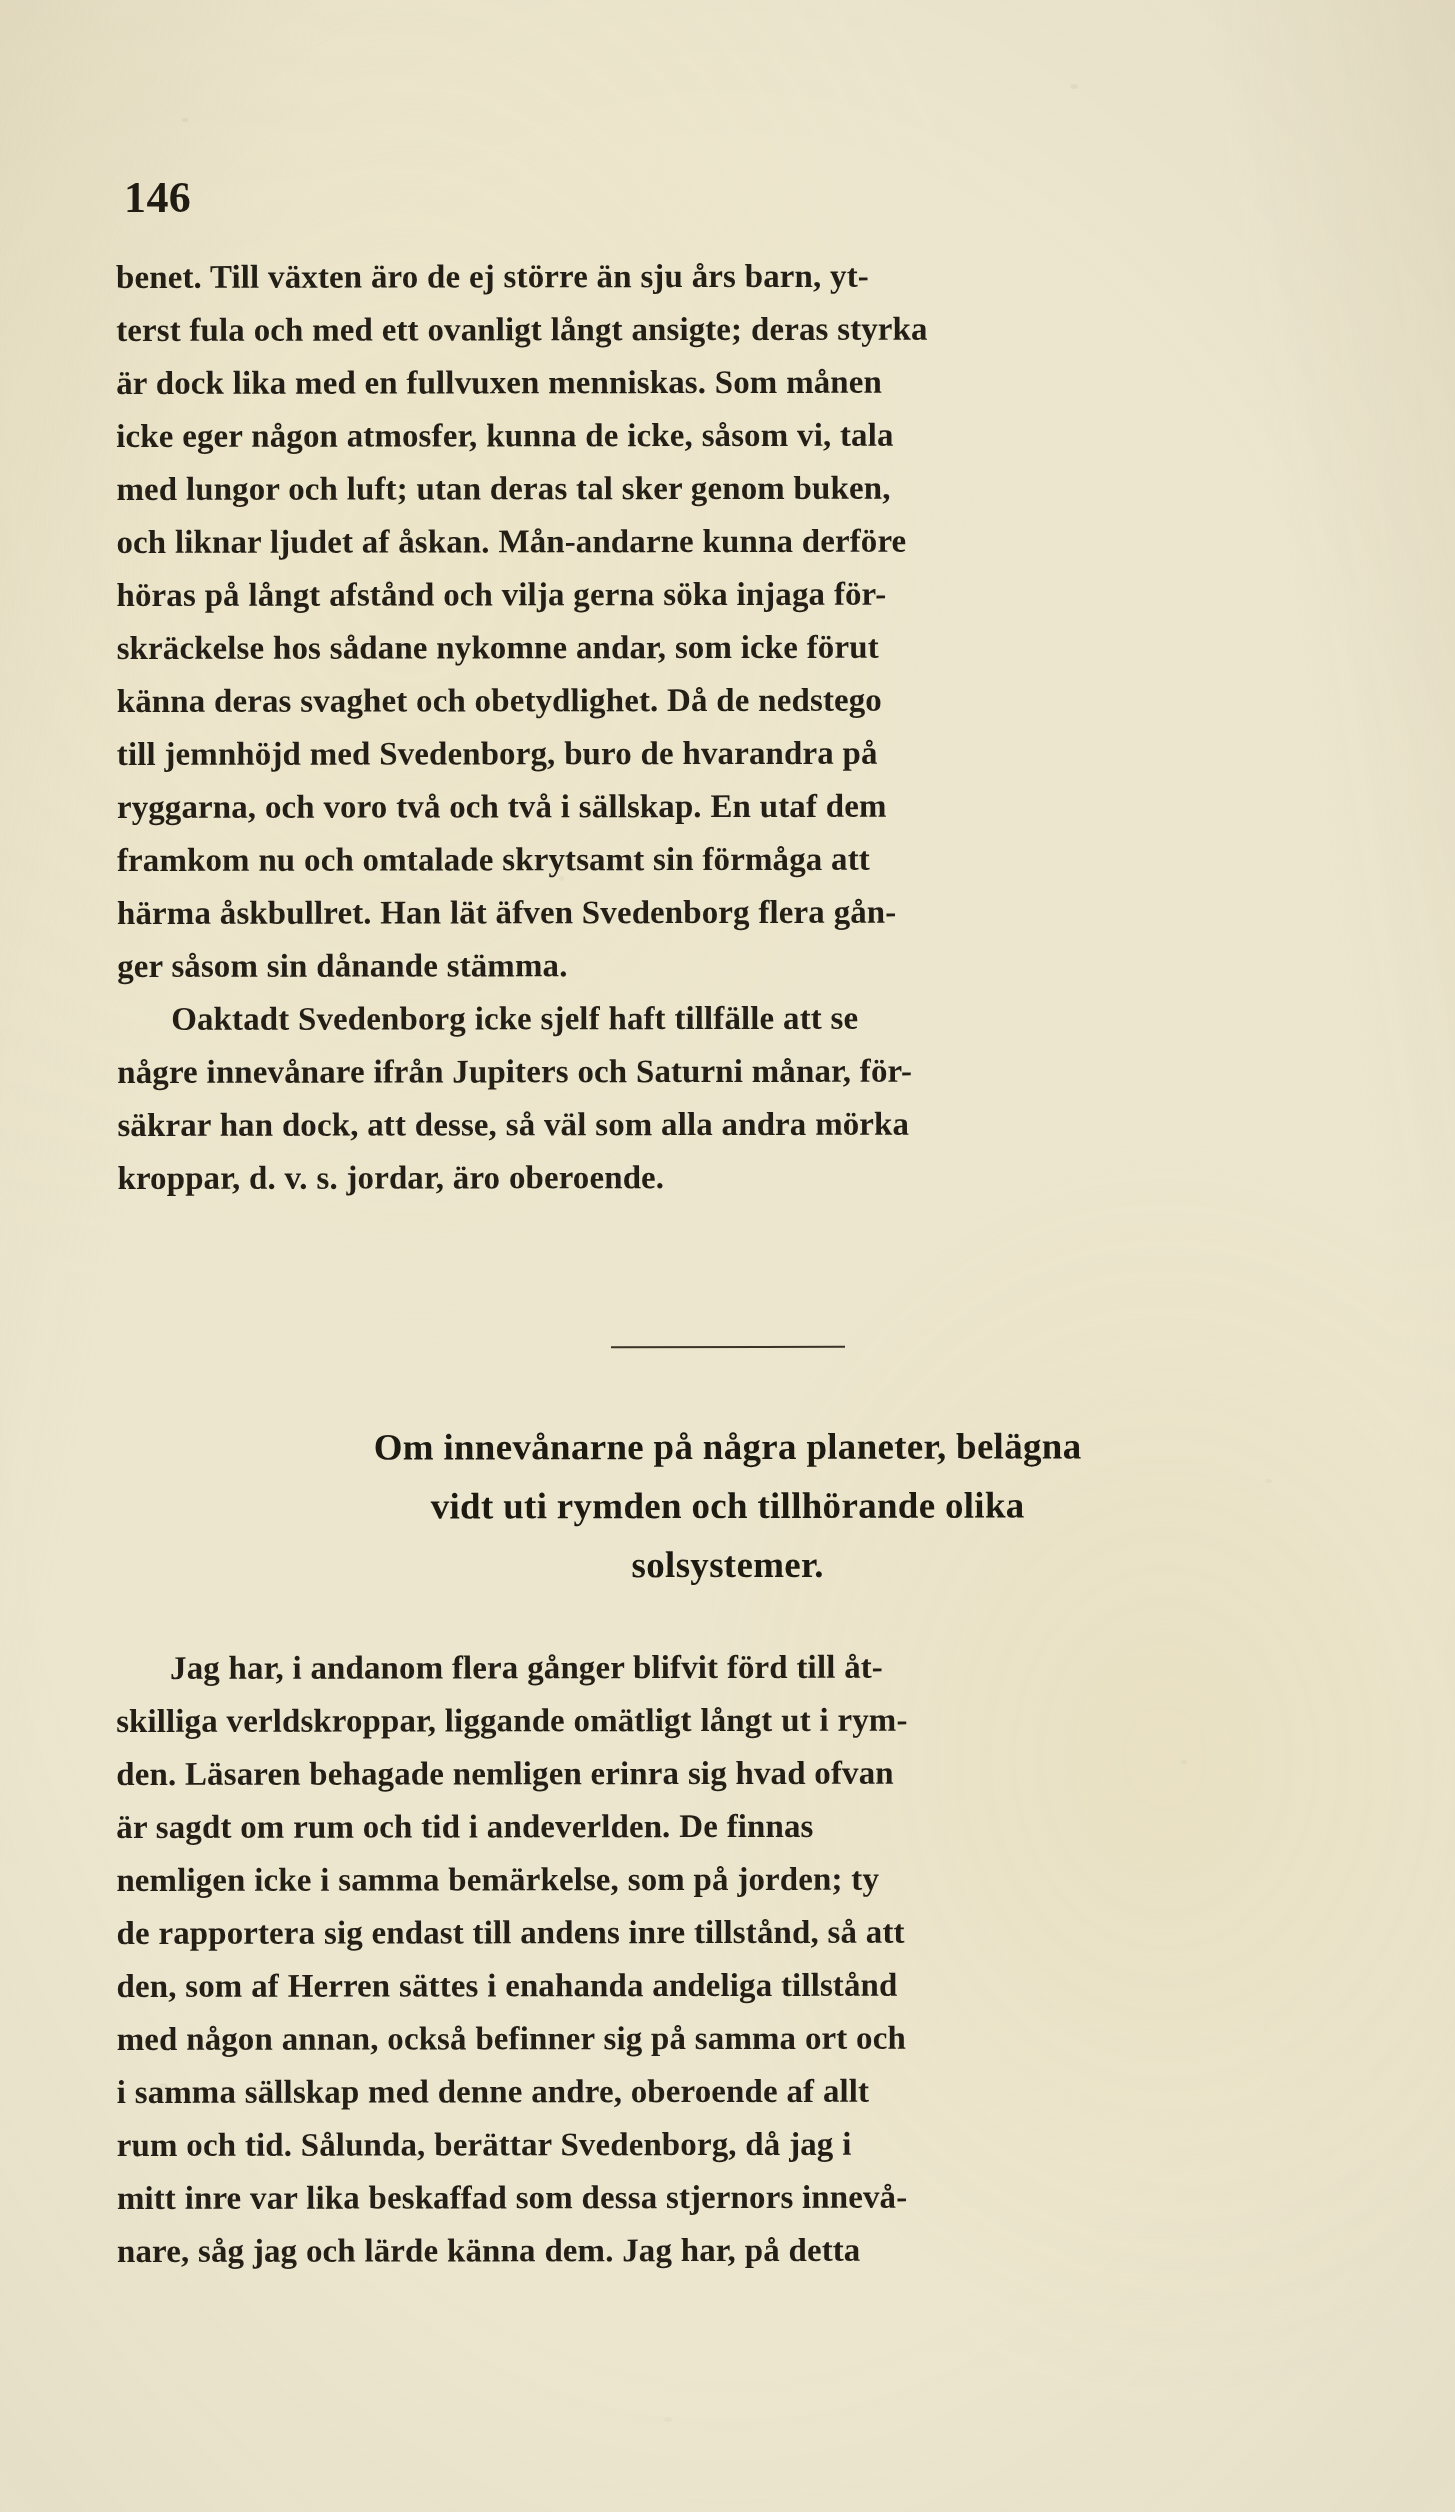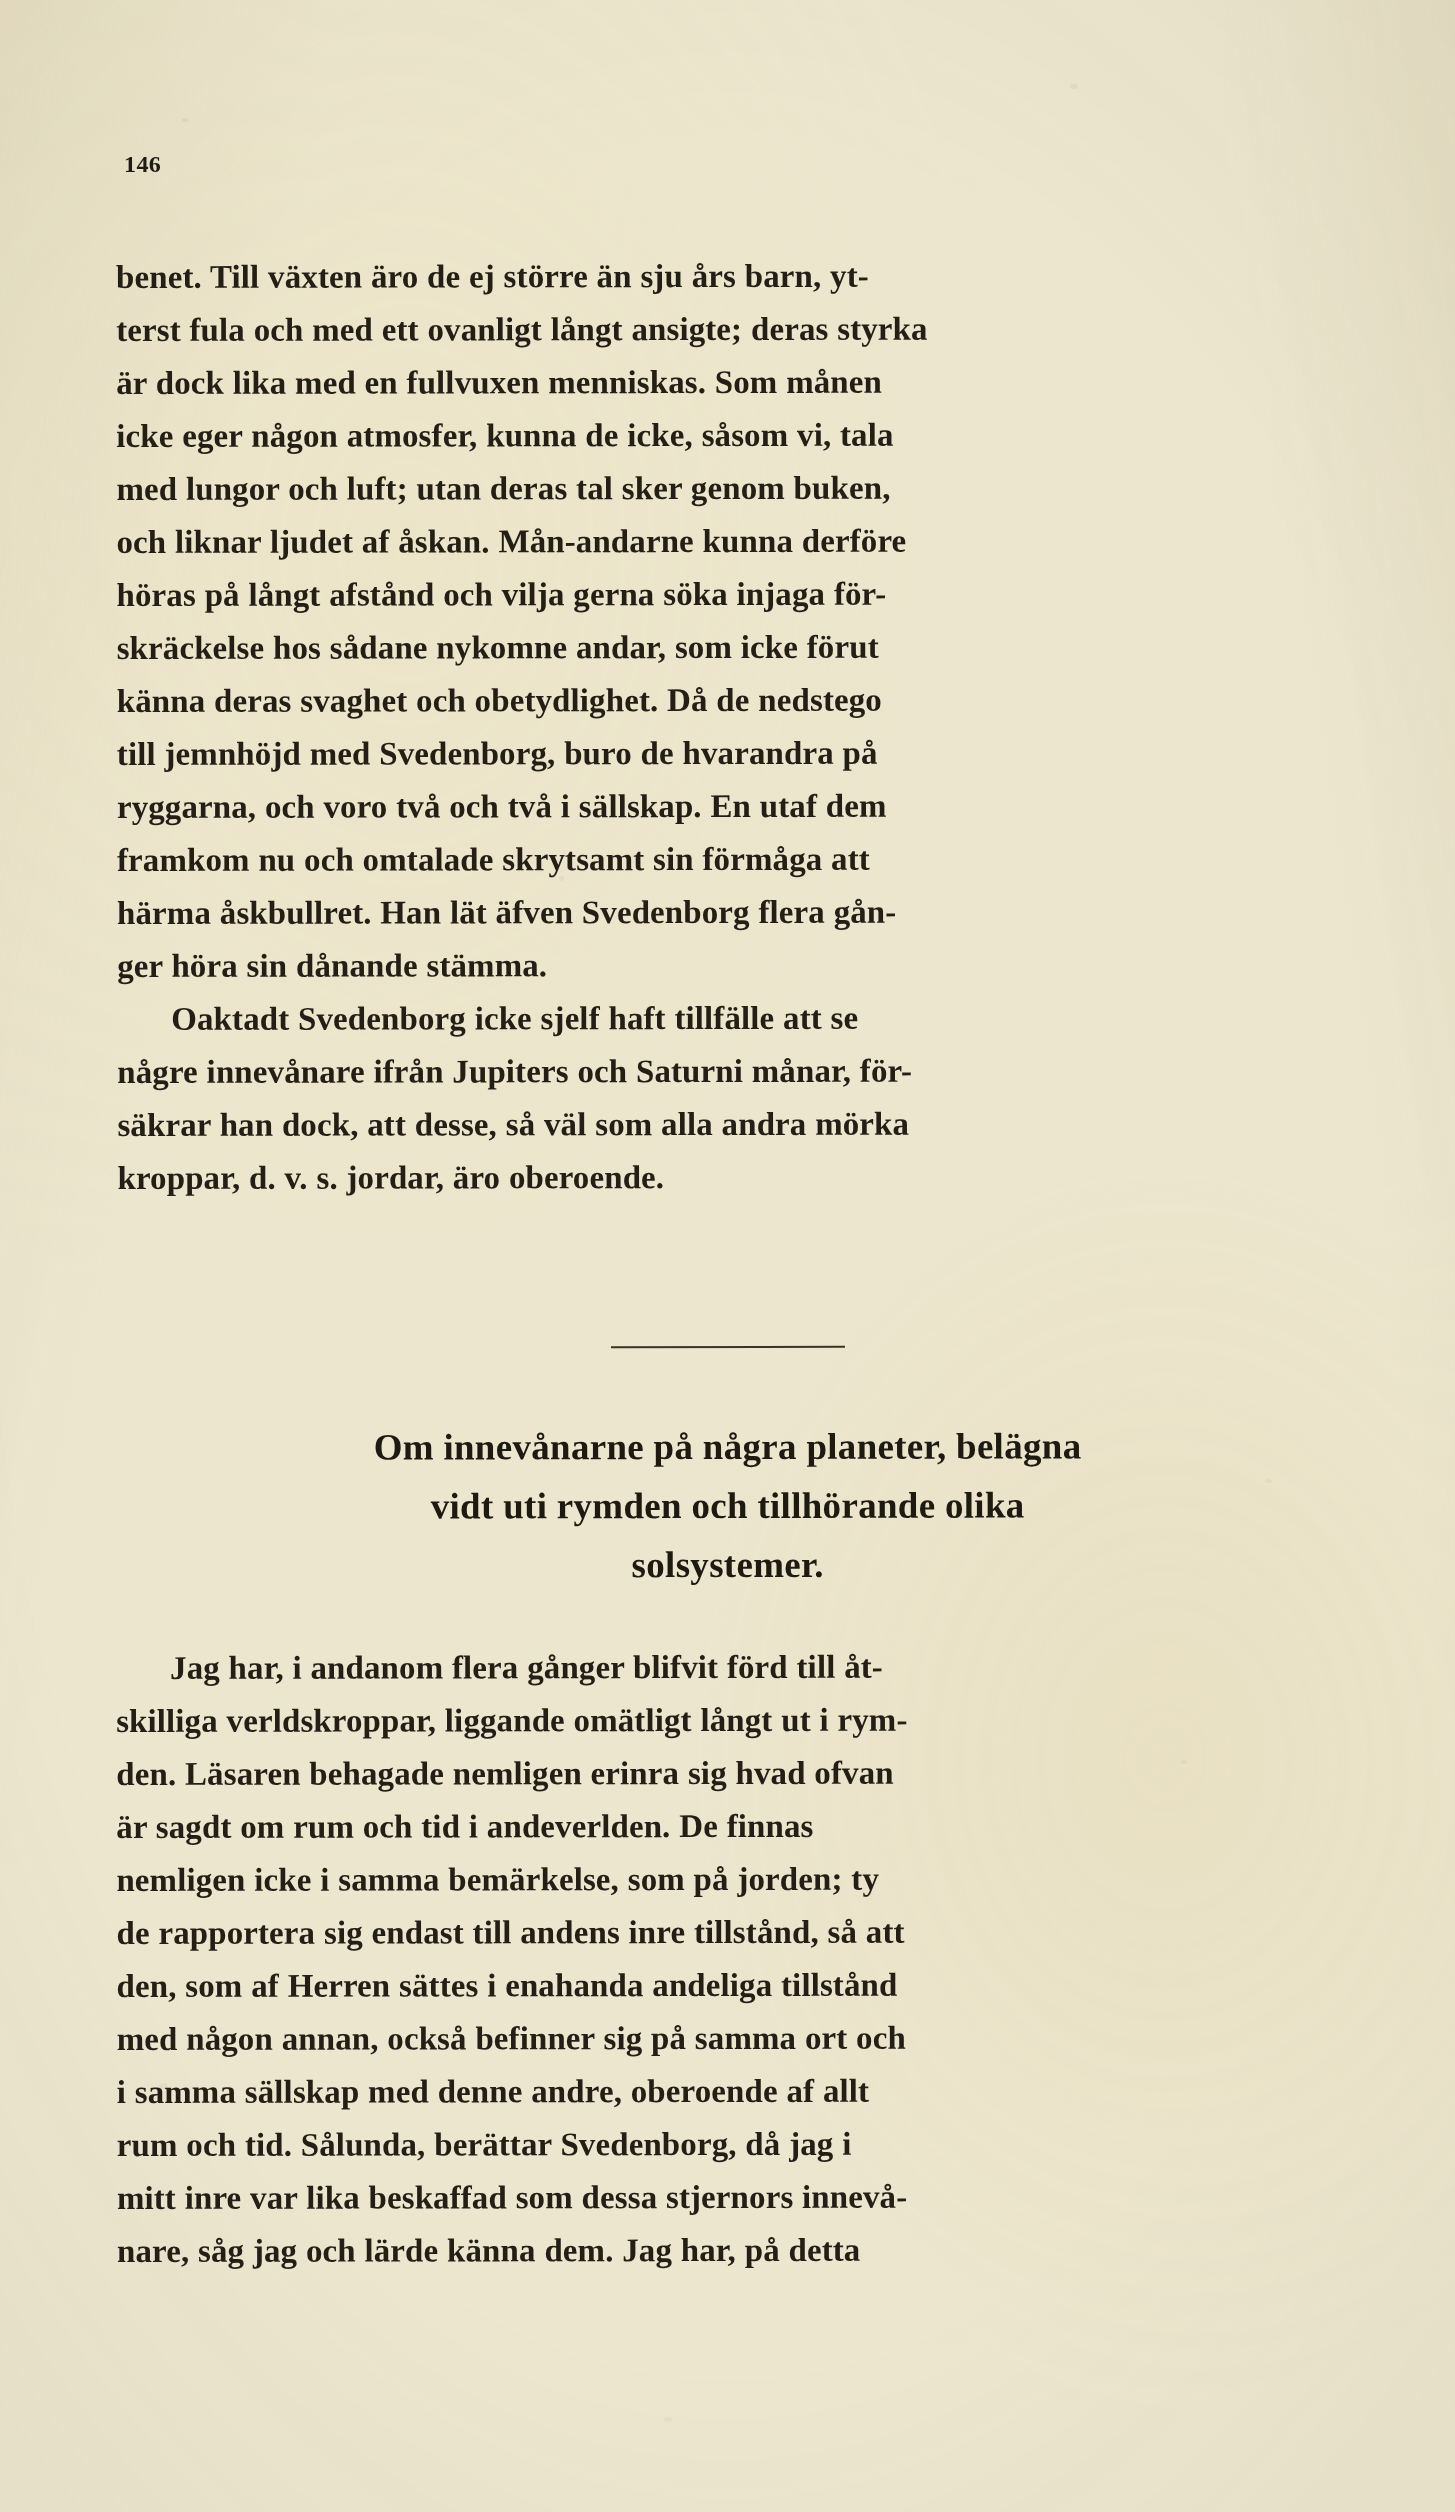--- a/index.html
+++ b/index.html
@@ -40,22 +40,22 @@
 
   .page {
     position: absolute;
     inset: 0;
     z-index: 2;
   }
 
   .folio {
     position: absolute;
     left: 124px;
-    top: 152px;
-    font-size: 24px;
+    top: 176px;
+    font-size: 44px;
     font-weight: 700;
     letter-spacing: 0.4px;
     line-height: 1;
     color: #201c14;
   }
 
   .textblock {
     position: absolute;
     left: 116px;
     top: 250px;
@@ -165,21 +165,21 @@
       <span class="jline">
           <span>ryggarna, och voro två och två i sällskap.  En utaf dem</span>
         </span>
       <span class="jline">
           <span>framkom nu och omtalade skrytsamt sin förmåga att</span>
         </span>
       <span class="jline">
           <span>härma åskbullret.  Han lät äfven Svedenborg flera gån-</span>
         </span>
       <span class="jline last">
-          <span>ger höra sin dånande stämma.</span>
+          <span>ger såsom sin dånande stämma.</span>
         </span>
     </p>
     <p class="para">
       <span class="jline">
           <span style="padding-left:54px">Oaktadt Svedenborg icke sjelf haft tillfälle att se</span>
         </span>
       <span class="jline">
           <span>någre innevånare ifrån Jupiters och Saturni månar, för-</span>
         </span>
       <span class="jline">

